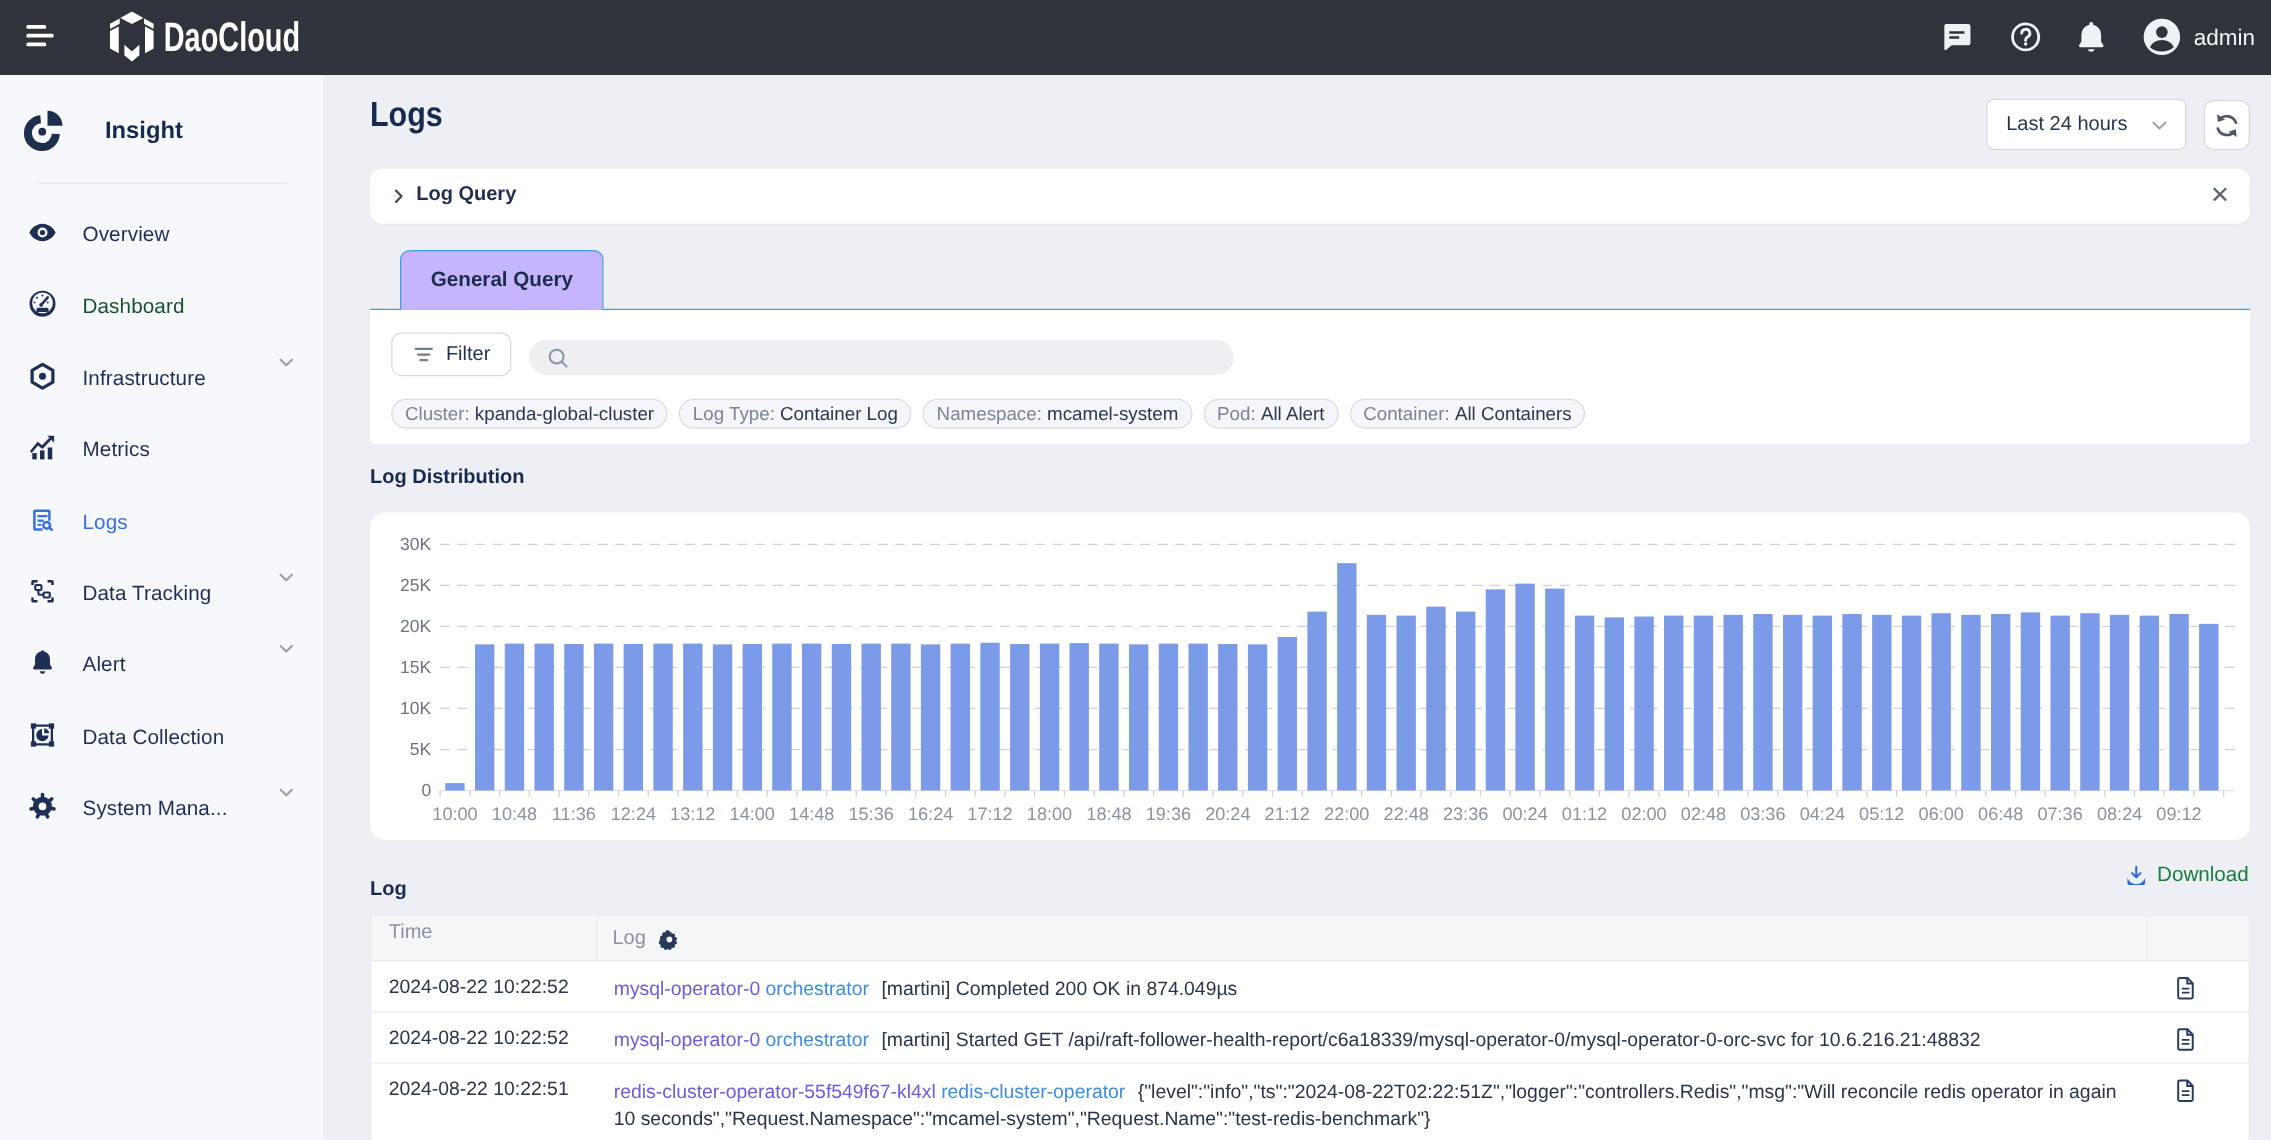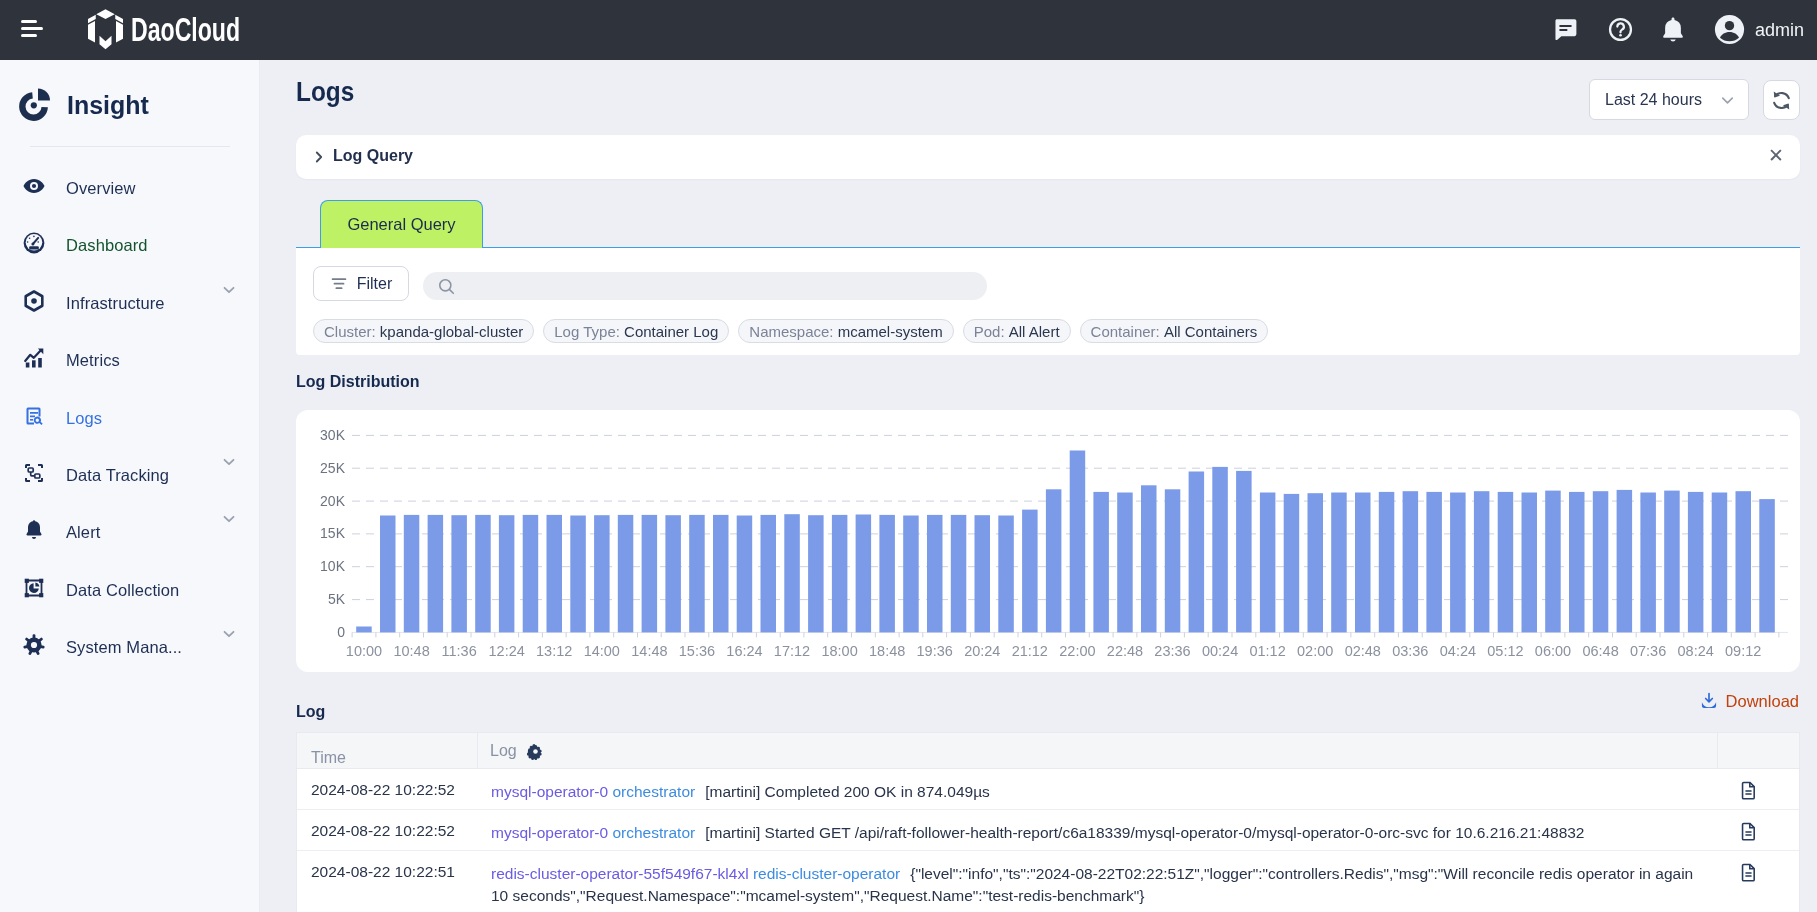--- a/index.html
+++ b/index.html
@@ -3,52 +3,52 @@
 *{margin:0;padding:0;box-sizing:border-box}
 html,body{width:1817px;height:912px;overflow:hidden;font-family:"Liberation Sans",sans-serif}
 body{background:#edeff4;position:relative}
 .topbar{position:absolute;left:0;top:0;width:1817px;height:60px;background:#2f343c;z-index:30}
 .logo{position:absolute;left:88px;top:9px;display:flex;align-items:center}
 .logo-text{color:#fff;font-size:33px;font-weight:700;margin-left:8px;display:inline-block;transform:scaleX(.70);transform-origin:0 50%;white-space:nowrap}
 .tb-ic{position:absolute;top:16px}
 .tb-admin{position:absolute;top:20px;left:1755px;color:#f2f4f7;font-size:18px}
 .sidebar{position:absolute;left:0;top:60px;width:260px;height:852px;background:#f7f8fb;border-right:1px solid #e9ebf1;z-index:20}
 .brand{position:absolute;left:18px;top:27px;display:flex;align-items:center}
-.brand-t{font-size:25px;font-weight:700;color:#16294e;margin-left:15px}
+.brand-t{font-size:19px;font-weight:700;color:#16294e;margin-left:32px}
 .sb-div{position:absolute;left:30px;top:86px;width:200px;height:1px;background:#e4e7ee}
 .nav-item{position:absolute;left:22px;width:238px;height:46px;display:flex;align-items:flex-end}
 .nav-ic{width:24px;height:24px;display:flex}
 .nav-lab{font-size:16.5px;font-weight:400;margin-left:20px;letter-spacing:0.1px}
 .nav-chev{position:absolute;right:22px;top:14px}
 .main{position:absolute;left:260px;top:60px;width:1557px;height:852px;background:#edeff4}
 .h1{position:absolute;left:36px;top:16px;font-size:28px;font-weight:700;color:#16294e;transform:scaleX(.87);transform-origin:0 0}
 .timesel{position:absolute;left:1329px;top:19px;width:160px;height:41px;background:#fff;border:1px solid #d6d9e1;border-radius:6px;font-size:16px;color:#2a3550;display:flex;align-items:center;padding-left:15px}
 .timesel svg{position:absolute;right:12px;top:12px}
 .refbtn{position:absolute;left:1503px;top:20px;width:37px;height:40px;background:#fff;border:1px solid #d6d9e1;border-radius:8px;display:flex;align-items:center;justify-content:center}
 .lq{position:absolute;left:36px;top:75px;width:1504px;height:44px;background:#fff;border-radius:10px;box-shadow:0 1px 2px rgba(40,50,80,.04)}
 .lq-chev{position:absolute;left:14px;top:13px}
 .lq-t{position:absolute;left:37px;top:12px;font-size:16px;font-weight:700;color:#22304e}
 .lq-x{position:absolute;right:16px;top:9px;font-size:19px;color:#5d6575}
-.tab-act{position:absolute;left:60px;top:140px;width:163px;height:48px;background:#bef264;border:1.5px solid #3a9fe8;border-bottom:none;border-radius:8px 8px 0 0;display:flex;align-items:center;justify-content:center;font-size:16.5px;font-weight:400;color:#1c2c4e;z-index:3}
+.tab-act{position:absolute;left:60px;top:140px;width:163px;height:48px;background:#c4b5fd;border:1.5px solid #3a9fe8;border-bottom:none;border-radius:8px 8px 0 0;display:flex;align-items:center;justify-content:center;font-size:16.5px;font-weight:700;color:#1c2c4e;z-index:3}
 .tab-in{position:absolute;left:235px;top:140px;width:190px;height:48px;display:flex;align-items:center;justify-content:center;font-size:16.5px;font-weight:700;color:#9aa2b2}
 .tab-line{position:absolute;left:36px;top:186.5px;width:1504px;height:1.5px;background:#3a9fe8;z-index:2}
 .qpanel{position:absolute;left:36px;top:188px;width:1504px;height:107px;background:#fff;border-radius:0 0 4px 4px}
 .fbtn{position:absolute;left:17px;top:18px;width:96px;height:35px;border:1px solid #d6d9e1;border-radius:8px;background:#fff;display:flex;align-items:center;justify-content:center;font-size:16px;color:#1f2f54}
 .fbtn svg{margin-right:9px}
 .search{position:absolute;left:127px;top:24px;width:564px;height:28px;background:#edeff3;border-radius:14px;display:flex;align-items:center;padding-left:14px}
 .chips{position:absolute;left:17px;top:71px;display:flex;gap:9px}
 .chip{height:24px;background:#f5f6f9;border:1px solid #d8dce3;border-radius:12px;display:flex;align-items:center;padding:0 10px;font-size:15px;white-space:nowrap}
 .chip b{font-weight:400;color:#2a3750}
 .chip span{color:#7a8397}
 .sec-t{position:absolute;left:36px;font-size:16px;font-weight:700;color:#16294e}
 .chartcard{position:absolute;left:36px;top:350px;width:1504px;height:262px;background:#fff;border-radius:12px}
-.dl{position:absolute;right:18px;top:631px;display:flex;align-items:center;color:#c2410c;font-size:16.5px}
+.dl{position:absolute;right:18px;top:631px;display:flex;color:#15803d;font-size:16.5px}
 .table{position:absolute;left:36px;top:672px;width:1504px;background:#fff;border:1px solid #e8eaef;border-bottom:none}
 .thead{height:36px;background:#f5f6f8;border-bottom:1px solid #e8eaef;position:relative;color:#8892a4;font-size:16px}
-.th-time{position:absolute;left:14px;top:16px}
+.th-time{position:absolute;left:14px;top:4px}
 .th-log{position:absolute;left:193px;top:8px;display:flex;align-items:center}
 .th-log svg{margin-left:10px;margin-top:2px}
 .tvline{position:absolute;right:81px;top:0;width:1px;height:100%;background:#e8eaef}
 .trow{position:relative;border-bottom:1px solid #eceef2;font-size:15.5px;color:#29344a}
 .td-time{position:absolute;left:14px;top:12px;white-space:nowrap}
 .td-log{position:absolute;left:194px;top:12px;right:78px;line-height:22px}
 .td-doc{position:absolute;right:40px;top:11px}
 .lk-p{color:#6a5be2}
 .lk-b{color:#3c8ce0}
 .gap{display:inline-block;width:10px}

